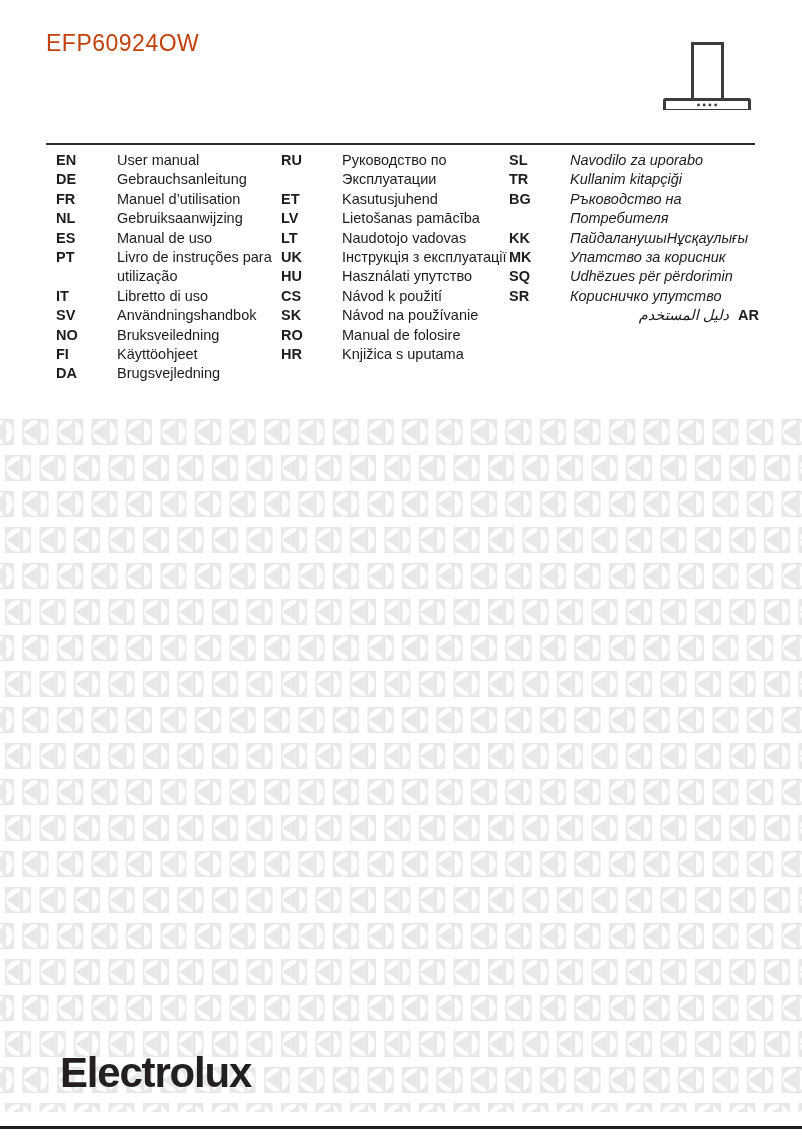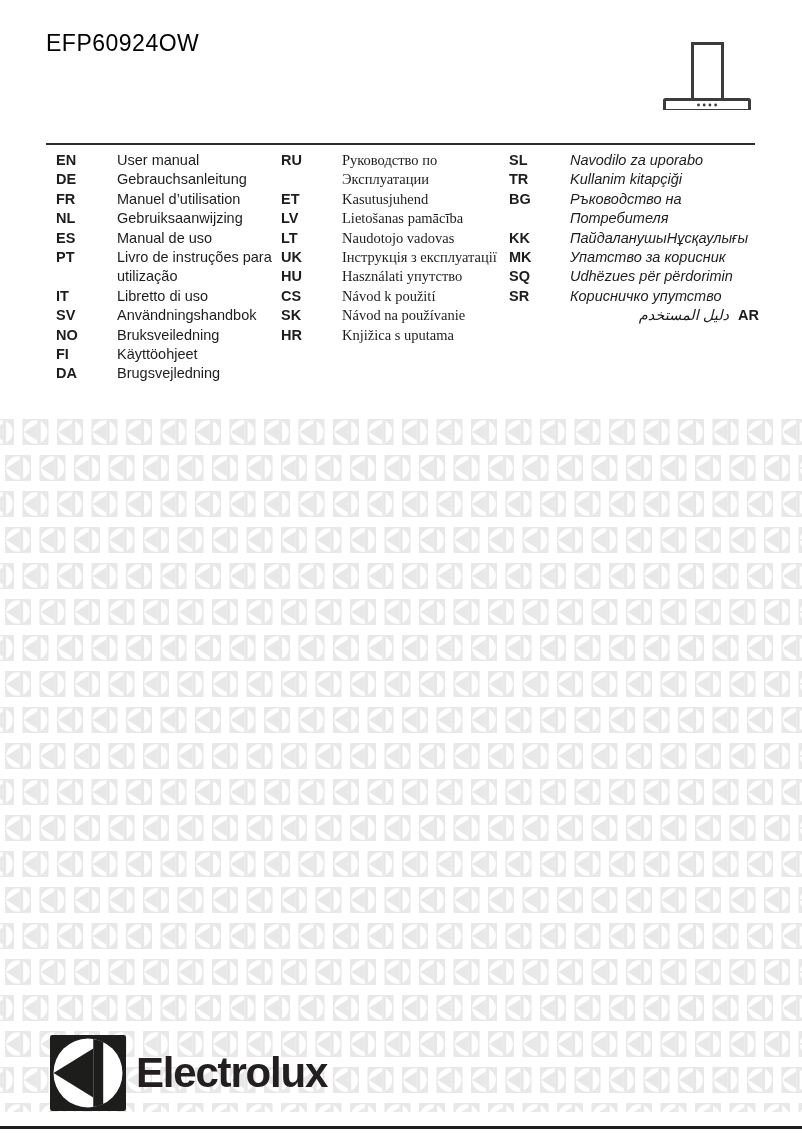--- a/index.html
+++ b/index.html
@@ -4,50 +4,50 @@
 <style>
   * { margin:0; padding:0; box-sizing:border-box; }
   html,body { background:#ffffff; }
   body { font-family:"Liberation Sans","DejaVu Sans",sans-serif; color:#1d1d1b; }
   .page {
     position:relative; width:802px; height:1136px;
     background:#ffffff; overflow:hidden; margin:0 auto;
   }
   .model {
     position:absolute; left:46px; top:30px;
-    font-size:23px; font-weight:500; letter-spacing:.5px; color:#000000;
+    font-size:23px; font-weight:500; letter-spacing:.5px; color:#c2410c;
   }
   .hood-icon { position:absolute; left:663px; top:42px; }
   .header-rule {
     position:absolute; left:46px; top:143px; width:709px; height:2px;
     background:#2e2e2e;
   }
   .lang-col { position:absolute; top:151px; }
   .lang-col.c1 { left:56px;  width:225px; }
   .lang-col.c2 { left:281px; width:228px; }
   .lang-col.c3 { left:509px; width:250px; }
   .lang-row { display:flex; align-items:flex-start; }
   .lang-code {
     flex:0 0 33px; font-weight:bold; font-size:14.5px; line-height:19.4px;
   }
   .lang-label { font-size:14.5px; line-height:19.4px;margin-left:28px; }
   .c1 .lang-label { width:180px; }
-  .c2 .lang-label { width:182px;font-family:Liberation Serif, serif; }
+  .c2 .lang-label { width:182px; }
   .c3 .lang-label { width:185px;font-style:italic; }
   .lang-row.rtl { flex-direction:row-reverse; }
   .lang-row.rtl .lang-code { flex:0 0 auto; margin-left:9px; }
   .lang-row.rtl .lang-label { width:auto; direction:rtl; }
   .pattern-wrap {
     position:absolute; left:0; top:418px; width:802px; height:694px;
     overflow:hidden;
   }
   .pattern-wrap svg { display:block; }
   .logo-block {
     position:absolute; left:50px; top:1035px; height:76px;
-    display:flex; align-items:center;
+    display:flex; align-items:center;flex-direction:column;
   }
   .logo-mark { color:#1d1d1b; display:block; }
   .logo-word {
     margin-left:10px; font-size:42px; font-weight:bold;
     letter-spacing:-1.2px; color:#231f20; line-height:76px;
   }
   .footer-bar {
     position:absolute; left:0; top:1126px; width:802px; height:3px;
     background:#1d1d1b;
   }
@@ -175,20 +175,24 @@
       <div class="lang-row">
         <span class="lang-code">CS</span>
         <span class="lang-label">Návod k použití</span>
       </div>
 
       <div class="lang-row">
         <span class="lang-code">SK</span>
         <span class="lang-label">Návod na používanie</span>
       </div>
 
+      <div class="lang-row">
+        <span class="lang-code">RO</span>
+        <span class="lang-label">Manual de folosire</span>
+      </div>
 
 
       <div class="lang-row">
         <span class="lang-code">HR</span>
         <span class="lang-label">Knjižica s uputama</span>
       </div>
     </div>
 
   <div class="lang-col c3">
 

